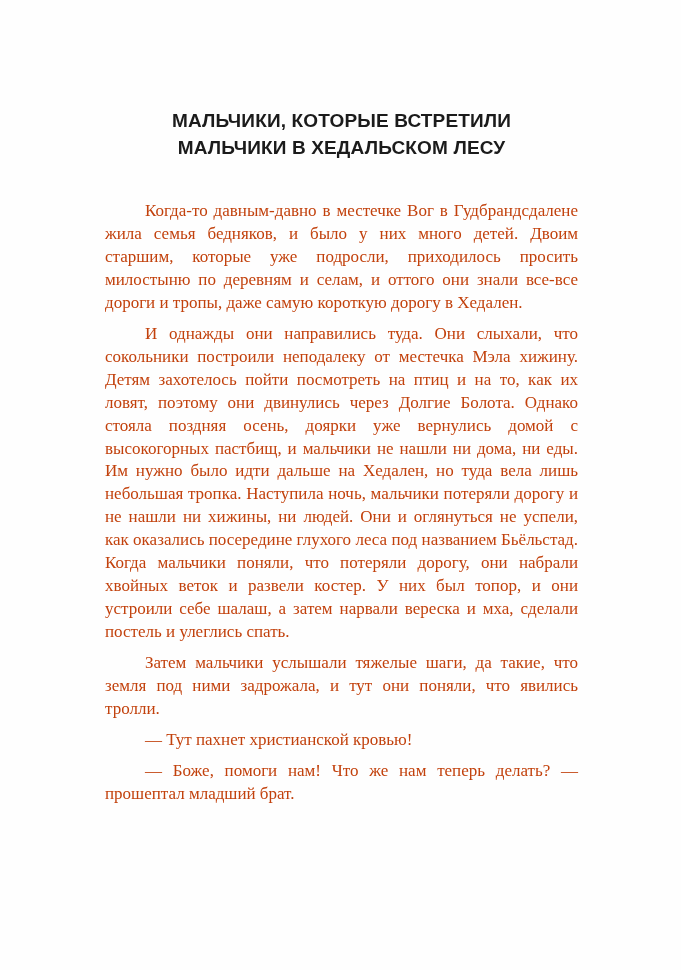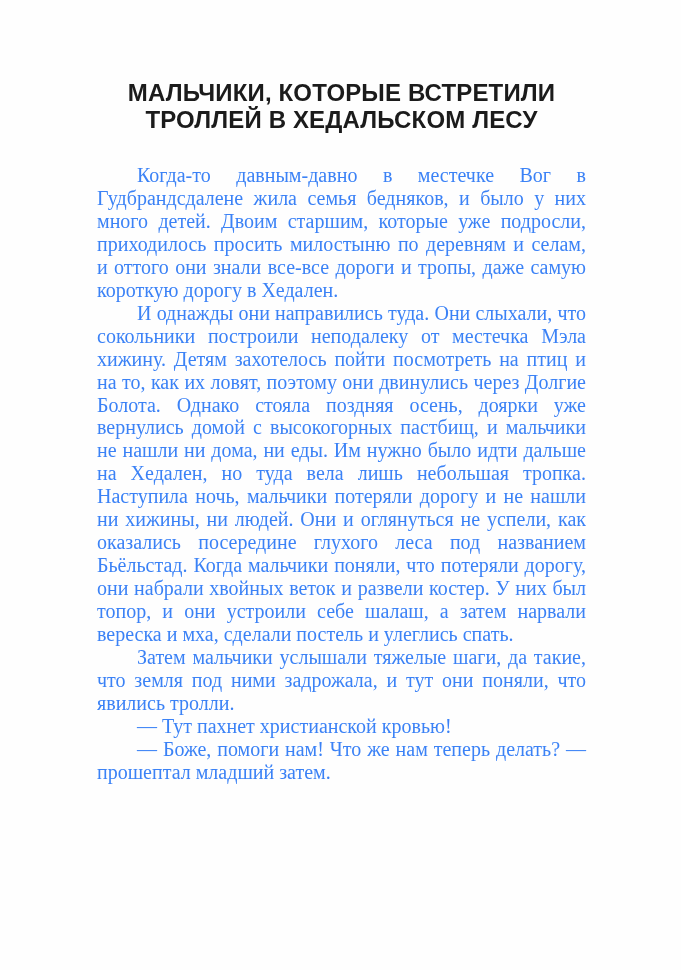--- a/index.html
+++ b/index.html
@@ -28,73 +28,73 @@
     position: absolute;
     left: 97px;
     top: 0;
     width: 489px;
   }
 
   
   .chapter-title {
     font-family: "Liberation Sans", "DejaVu Sans", sans-serif;
     font-weight: bold;
-    font-size: 24px;
+    font-size: 19px;
     line-height: 26.5px;
     letter-spacing: 0.15px;
     text-align: center;
     color: #1b1b1b;
     margin: 0;
-    padding-top: 80px;
+    padding-top: 108px;
     width: 489px;
   }
   .chapter-title .title-line {
     display: block;
     white-space: nowrap;
   }
 
   
   .body-copy {
     margin: 0;
     padding-top: 31px;
   }
 
   p.para {
-    margin: 0;
-    font-size: 20px;
+    margin: 8px;
+    font-size: 17px;
     line-height: 22.95px;
     text-align: justify;
     text-justify: inter-word;
     text-indent: 40px;
     hyphens: manual;
     -webkit-hyphens: manual;
-    color: #3b82f6;
+    color: #c2410c;
   }
 
   p.para.dialogue {
     text-indent: 40px;
   }
 
   
 </style>
 </head>
 <body>
 
 <div class="page">
 
   <div class="text-block">
 
     <h1 class="chapter-title">
       <span class="title-line">МАЛЬЧИКИ, КОТОРЫЕ ВСТРЕТИЛИ</span>
-      <span class="title-line">ТРОЛЛЕЙ В ХЕДАЛЬСКОМ ЛЕСУ</span>
+      <span class="title-line">МАЛЬЧИКИ В ХЕДАЛЬСКОМ ЛЕСУ</span>
     </h1>
 
     <div class="body-copy">
       <p class="para">Когда-то давным-давно в местечке Вог в Гудбрандсдалене жила семья бедняков, и было у них много детей. Двоим старшим, которые уже подросли, приходилось просить милостыню по деревням и селам, и оттого они знали все-все дороги и тропы, даже самую короткую дорогу в Хедален.</p>
       <p class="para">И однажды они направились туда. Они слыхали, что сокольники построили неподалеку от местечка Мэла хижину. Детям захотелось пойти посмотреть на птиц и на то, как их ловят, поэтому они двинулись через Долгие Болота. Однако стояла поздняя осень, доярки уже вернулись домой с высокогорных пастбищ, и мальчики не нашли ни дома, ни еды. Им нужно было идти дальше на Хедален, но туда вела лишь небольшая тропка. Наступила ночь, мальчики потеряли дорогу и не нашли ни хижины, ни людей. Они и оглянуться не успели, как оказались посередине глухого леса под названием Бьёльстад. Когда мальчики поняли, что потеряли дорогу, они набрали хвойных веток и развели костер. У них был топор, и они устроили себе шалаш, а затем нарвали вереска и мха, сделали постель и улеглись спать.</p>
       <p class="para">Затем мальчики услышали тяжелые шаги, да такие, что земля под ними задрожала, и тут они поняли, что явились тролли.</p>
       <p class="para dialogue">— Тут пахнет христианской кровью!</p>
-      <p class="para dialogue">— Боже, помоги нам! Что же нам теперь делать? — прошептал младший затем.</p>
+      <p class="para dialogue">— Боже, помоги нам! Что же нам теперь делать? — прошептал младший брат.</p>
     </div>
 
   </div>
 
 </div>
 
 </body></html>

